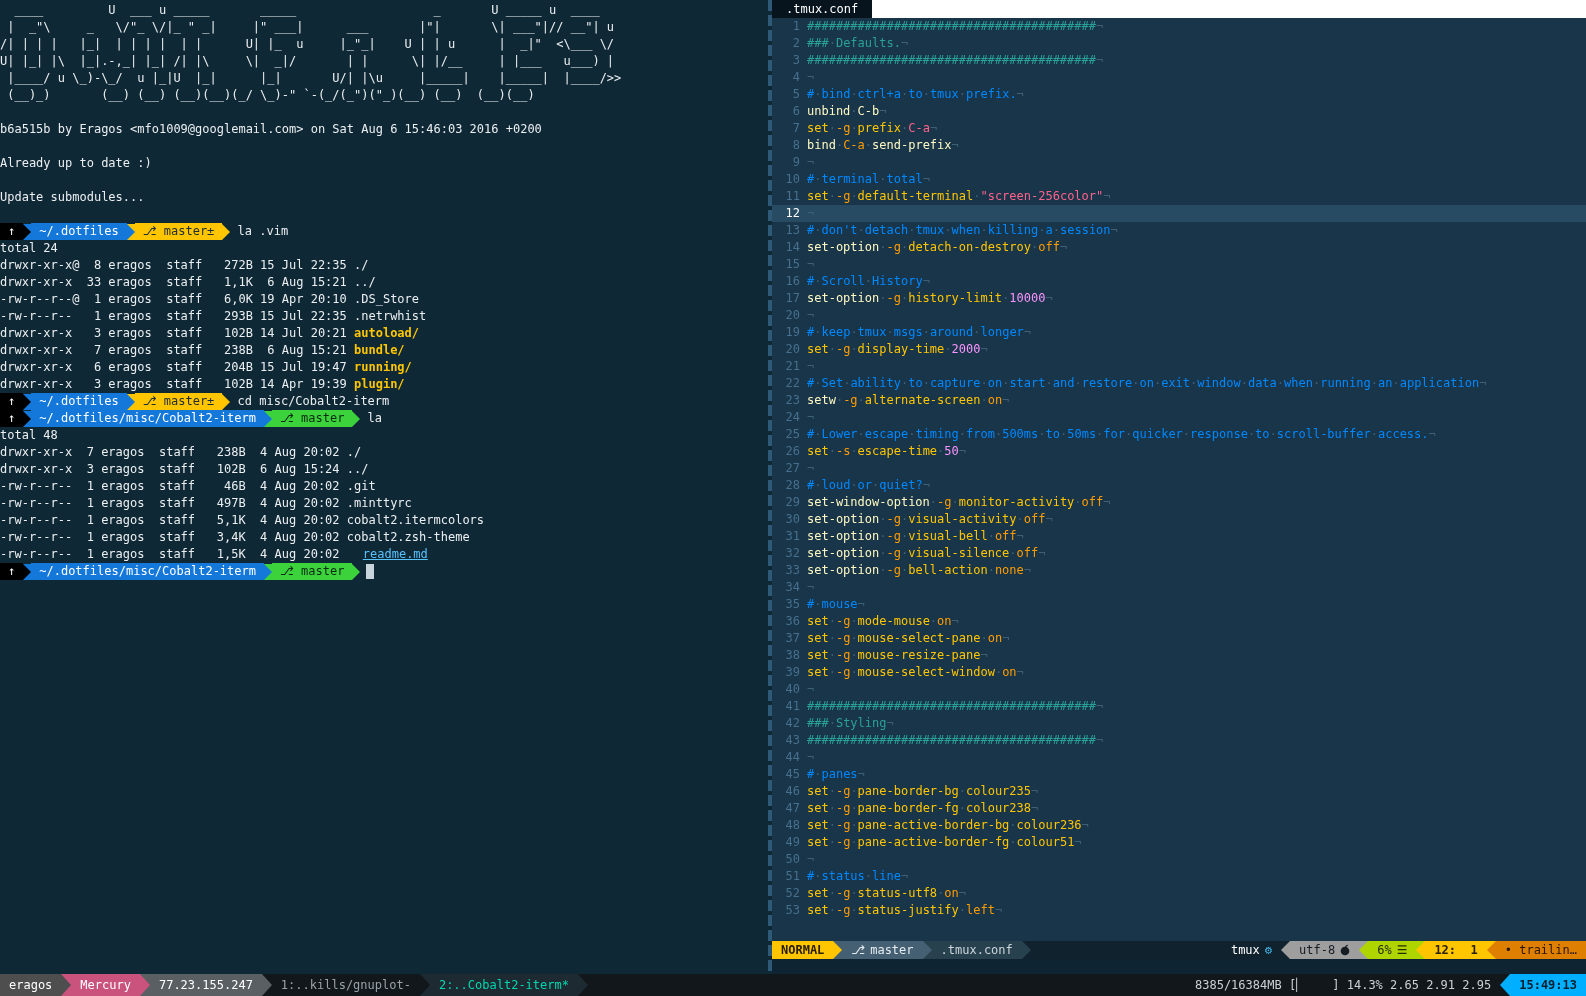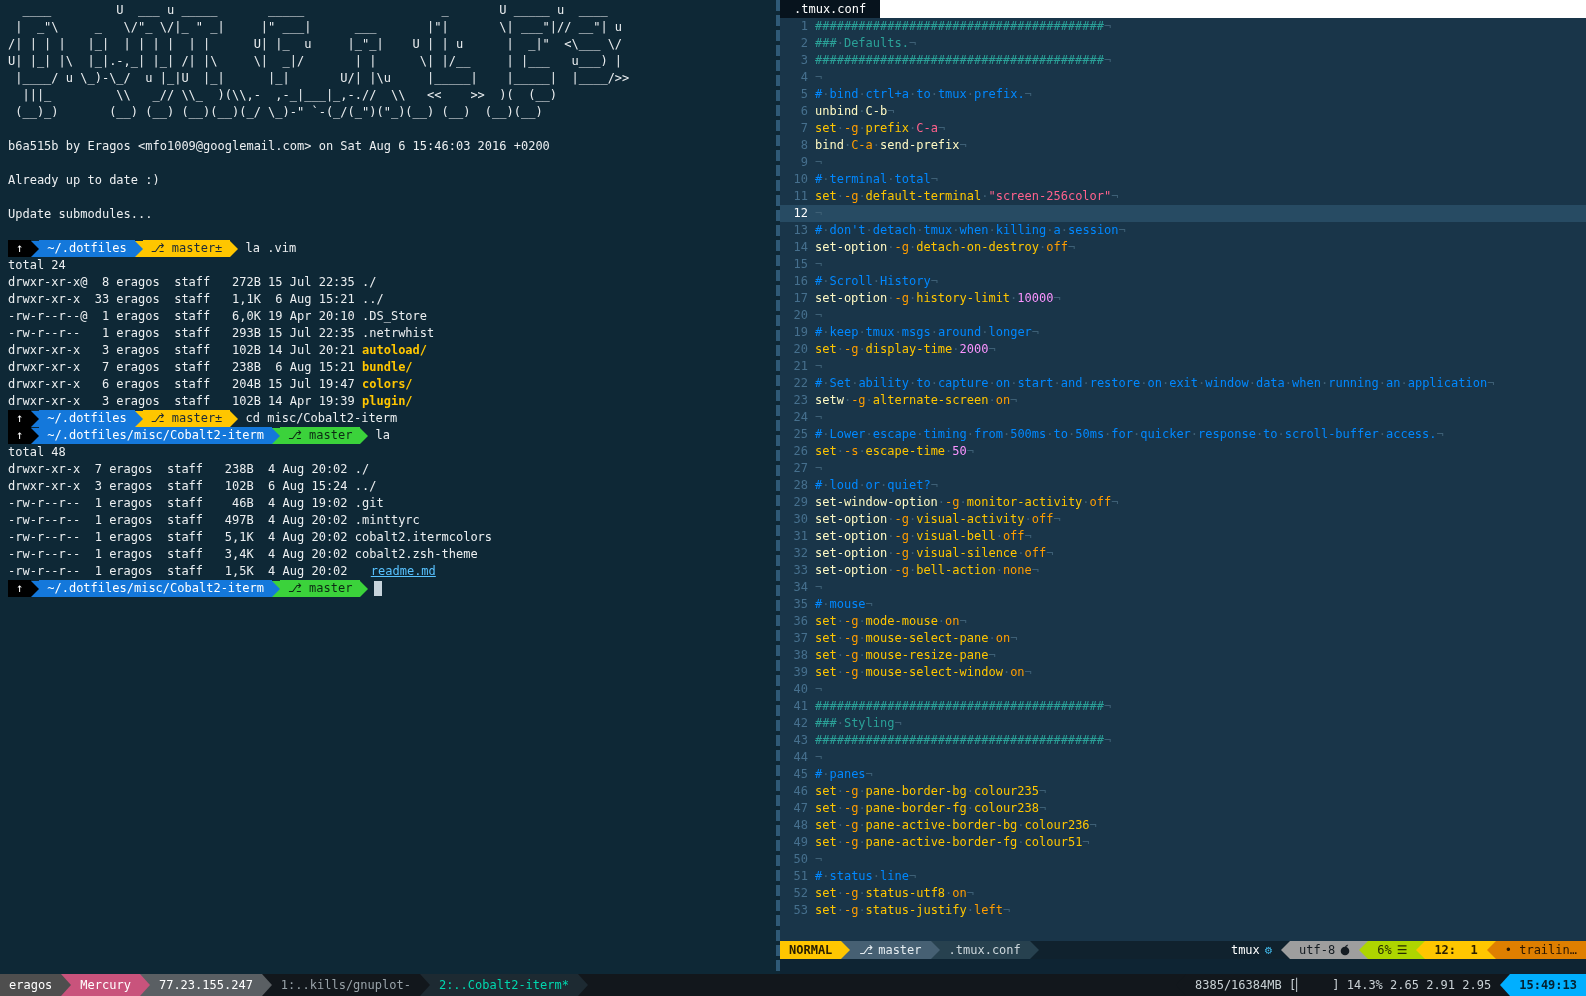--- a/index.html
+++ b/index.html
@@ -8,21 +8,21 @@
   
   .titlebar{height:22px;flex:none;background:linear-gradient(#484848,#393939);
             border-bottom:1px solid #1f1f1f;display:flex;align-items:center;position:relative;}
   .lights{display:flex;gap:8px;padding-left:10px;z-index:2;}
   .light{width:12px;height:12px;border-radius:50%;}
   .light.r{background:#ff5f57;}.light.y{background:#febc2e;}.light.g{background:#28c840;}
   .title{position:absolute;left:0;right:0;text-align:center;color:#d8d8d8;
          font-family:"DejaVu Sans",sans-serif;font-size:12px;}
   
   .content{flex:1;display:flex;min-height:0;}
-  .left-pane{width:768px;flex:none;background:#0e2836;color:#eceff1;padding:2px 0 0 8px;overflow:hidden;}
+  .left-pane{width:768px;flex:none;background:#0e2836;color:#eceff1;padding:2px 0 0 0;overflow:hidden;}
   .divider{width:4px;flex:none;background:repeating-linear-gradient(#2f5a77 0 11px,#0e2836 11px 15px);}
   .right-pane{flex:1;background:#193549;display:flex;flex-direction:column;min-width:0;overflow:hidden;}
   
   .sline{height:17px;line-height:17px;white-space:pre;}
   .prow{display:flex;align-items:stretch;}
   .pseg{display:inline-flex;align-items:center;padding:0 8px;white-space:pre;}
   .cursor{display:inline-block;width:8px;height:15px;margin-left:6px;align-self:center;background:#c7d4dc;}
   .s-fgw{color:#eceff1;}
   .s-dir{color:#ffc600;font-weight:bold;}
   .s-lnk{color:#58c2ff;text-decoration:underline;margin-left:16px;}
@@ -58,45 +58,44 @@
 
 <div class="window">
 
   <div class="content">
     <div class="left-pane" id="shell">
         <div class="sline"><span class="s-fgw">  ____         U  ___ u _____       _____                   _       U _____ u  ____</span></div>
         <div class="sline"><span class="s-fgw"> |  _"\     _   \/"_ \/|_ " _|     |" ___|      ___       |"|       \| ___"|// __"| u</span></div>
         <div class="sline"><span class="s-fgw">/| | | |   |_|  | | | |  | |      U| |_  u     |_"_|    U | | u      |  _|"  &lt;\___ \/</span></div>
         <div class="sline"><span class="s-fgw">U| |_| |\  |_|.-,_| |_| /| |\     \|  _|/       | |      \| |/__     | |___   u___) |</span></div>
         <div class="sline"><span class="s-fgw"> |____/ u \_)-\_/  u |_|U  |_|      |_|       U/| |\u     |_____|    |_____|  |____/&gt;&gt;</span></div>
-        <div class="sline"><span class="s-fgw">  |||_         \\   _// \\_  )(\\,-  ,-_|___|_,-.//  \\   &lt;&lt;    &gt;&gt;  )(  (__)</span></div>
         <div class="sline"><span class="s-fgw"> (__)_)       (__) (__) (__)(__)(_/ \_)-" `-(_/(_")("_)(__) (__)  (__)(__)</span></div>
         <div class="sline"></div>
         <div class="sline"><span class="s-fgw">b6a515b by Eragos &lt;mfo1009@googlemail.com&gt; on Sat Aug 6 15:46:03 2016 +0200</span></div>
         <div class="sline"></div>
         <div class="sline"><span class="s-fgw">Already up to date :)</span></div>
         <div class="sline"></div>
         <div class="sline"><span class="s-fgw">Update submodules...</span></div>
         <div class="sline"></div>
         <div class="sline prow"><span class="pseg" style="background: rgb(0, 0, 0); color: rgb(255, 255, 255);">↑</span><span class="tri" style="border-top: 8.5px solid transparent; border-bottom: 8.5px solid transparent; border-left: 8px solid rgb(0, 0, 0); background: rgb(20, 120, 219);"></span><span class="pseg" style="background: rgb(20, 120, 219); color: rgb(255, 255, 255);">~/.dotfiles</span><span class="tri" style="border-top: 8.5px solid transparent; border-bottom: 8.5px solid transparent; border-left: 8px solid rgb(20, 120, 219); background: rgb(255, 198, 0);"></span><span class="pseg" style="background: rgb(255, 198, 0); color: rgb(29, 43, 53);">⎇ master±</span><span class="tri" style="border-top: 8.5px solid transparent; border-bottom: 8.5px solid transparent; border-left: 8px solid rgb(255, 198, 0);"></span><span class="s-fgw"> la .vim</span></div>
         <div class="sline"><span class="s-fgw">total 24</span></div>
         <div class="sline"><span class="s-fgw">drwxr-xr-x@  8 eragos  staff   272B 15 Jul 22:35 ./</span></div>
         <div class="sline"><span class="s-fgw">drwxr-xr-x  33 eragos  staff   1,1K  6 Aug 15:21 ../</span></div>
         <div class="sline"><span class="s-fgw">-rw-r--r--@  1 eragos  staff   6,0K 19 Apr 20:10 .DS_Store</span></div>
         <div class="sline"><span class="s-fgw">-rw-r--r--   1 eragos  staff   293B 15 Jul 22:35 .netrwhist</span></div>
         <div class="sline"><span class="s-fgw">drwxr-xr-x   3 eragos  staff   102B 14 Jul 20:21 </span><span class="s-dir">autoload/</span></div>
         <div class="sline"><span class="s-fgw">drwxr-xr-x   7 eragos  staff   238B  6 Aug 15:21 </span><span class="s-dir">bundle/</span></div>
-        <div class="sline"><span class="s-fgw">drwxr-xr-x   6 eragos  staff   204B 15 Jul 19:47 </span><span class="s-dir">colors/</span></div>
+        <div class="sline"><span class="s-fgw">drwxr-xr-x   6 eragos  staff   204B 15 Jul 19:47 </span><span class="s-dir">running/</span></div>
         <div class="sline"><span class="s-fgw">drwxr-xr-x   3 eragos  staff   102B 14 Apr 19:39 </span><span class="s-dir">plugin/</span></div>
         <div class="sline prow"><span class="pseg" style="background: rgb(0, 0, 0); color: rgb(255, 255, 255);">↑</span><span class="tri" style="border-top: 8.5px solid transparent; border-bottom: 8.5px solid transparent; border-left: 8px solid rgb(0, 0, 0); background: rgb(20, 120, 219);"></span><span class="pseg" style="background: rgb(20, 120, 219); color: rgb(255, 255, 255);">~/.dotfiles</span><span class="tri" style="border-top: 8.5px solid transparent; border-bottom: 8.5px solid transparent; border-left: 8px solid rgb(20, 120, 219); background: rgb(255, 198, 0);"></span><span class="pseg" style="background: rgb(255, 198, 0); color: rgb(29, 43, 53);">⎇ master±</span><span class="tri" style="border-top: 8.5px solid transparent; border-bottom: 8.5px solid transparent; border-left: 8px solid rgb(255, 198, 0);"></span><span class="s-fgw"> cd misc/Cobalt2-iterm</span></div>
         <div class="sline prow"><span class="pseg" style="background: rgb(0, 0, 0); color: rgb(255, 255, 255);">↑</span><span class="tri" style="border-top: 8.5px solid transparent; border-bottom: 8.5px solid transparent; border-left: 8px solid rgb(0, 0, 0); background: rgb(20, 120, 219);"></span><span class="pseg" style="background: rgb(20, 120, 219); color: rgb(255, 255, 255);">~/.dotfiles/misc/Cobalt2-iterm</span><span class="tri" style="border-top: 8.5px solid transparent; border-bottom: 8.5px solid transparent; border-left: 8px solid rgb(20, 120, 219); background: rgb(59, 210, 59);"></span><span class="pseg" style="background: rgb(59, 210, 59); color: rgb(13, 42, 20);">⎇ master</span><span class="tri" style="border-top: 8.5px solid transparent; border-bottom: 8.5px solid transparent; border-left: 8px solid rgb(59, 210, 59);"></span><span class="s-fgw"> la</span></div>
         <div class="sline"><span class="s-fgw">total 48</span></div>
         <div class="sline"><span class="s-fgw">drwxr-xr-x  7 eragos  staff   238B  4 Aug 20:02 ./</span></div>
         <div class="sline"><span class="s-fgw">drwxr-xr-x  3 eragos  staff   102B  6 Aug 15:24 ../</span></div>
-        <div class="sline"><span class="s-fgw">-rw-r--r--  1 eragos  staff    46B  4 Aug 19:02 .git</span></div>
+        <div class="sline"><span class="s-fgw">-rw-r--r--  1 eragos  staff    46B  4 Aug 20:02 .git</span></div>
         <div class="sline"><span class="s-fgw">-rw-r--r--  1 eragos  staff   497B  4 Aug 20:02 .minttyrc</span></div>
         <div class="sline"><span class="s-fgw">-rw-r--r--  1 eragos  staff   5,1K  4 Aug 20:02 cobalt2.itermcolors</span></div>
         <div class="sline"><span class="s-fgw">-rw-r--r--  1 eragos  staff   3,4K  4 Aug 20:02 cobalt2.zsh-theme</span></div>
         <div class="sline"><span class="s-fgw">-rw-r--r--  1 eragos  staff   1,5K  4 Aug 20:02 </span><span class="s-lnk">readme.md</span></div>
         <div class="sline prow"><span class="pseg" style="background: rgb(0, 0, 0); color: rgb(255, 255, 255);">↑</span><span class="tri" style="border-top: 8.5px solid transparent; border-bottom: 8.5px solid transparent; border-left: 8px solid rgb(0, 0, 0); background: rgb(20, 120, 219);"></span><span class="pseg" style="background: rgb(20, 120, 219); color: rgb(255, 255, 255);">~/.dotfiles/misc/Cobalt2-iterm</span><span class="tri" style="border-top: 8.5px solid transparent; border-bottom: 8.5px solid transparent; border-left: 8px solid rgb(20, 120, 219); background: rgb(59, 210, 59);"></span><span class="pseg" style="background: rgb(59, 210, 59); color: rgb(13, 42, 20);">⎇ master</span><span class="tri" style="border-top: 8.5px solid transparent; border-bottom: 8.5px solid transparent; border-left: 8px solid rgb(59, 210, 59);"></span><span class="cursor"></span></div>
       </div>
     <div class="divider"></div>
     <div class="right-pane">
       <div class="tabline">
         <span class="tab">.tmux.conf</span>

